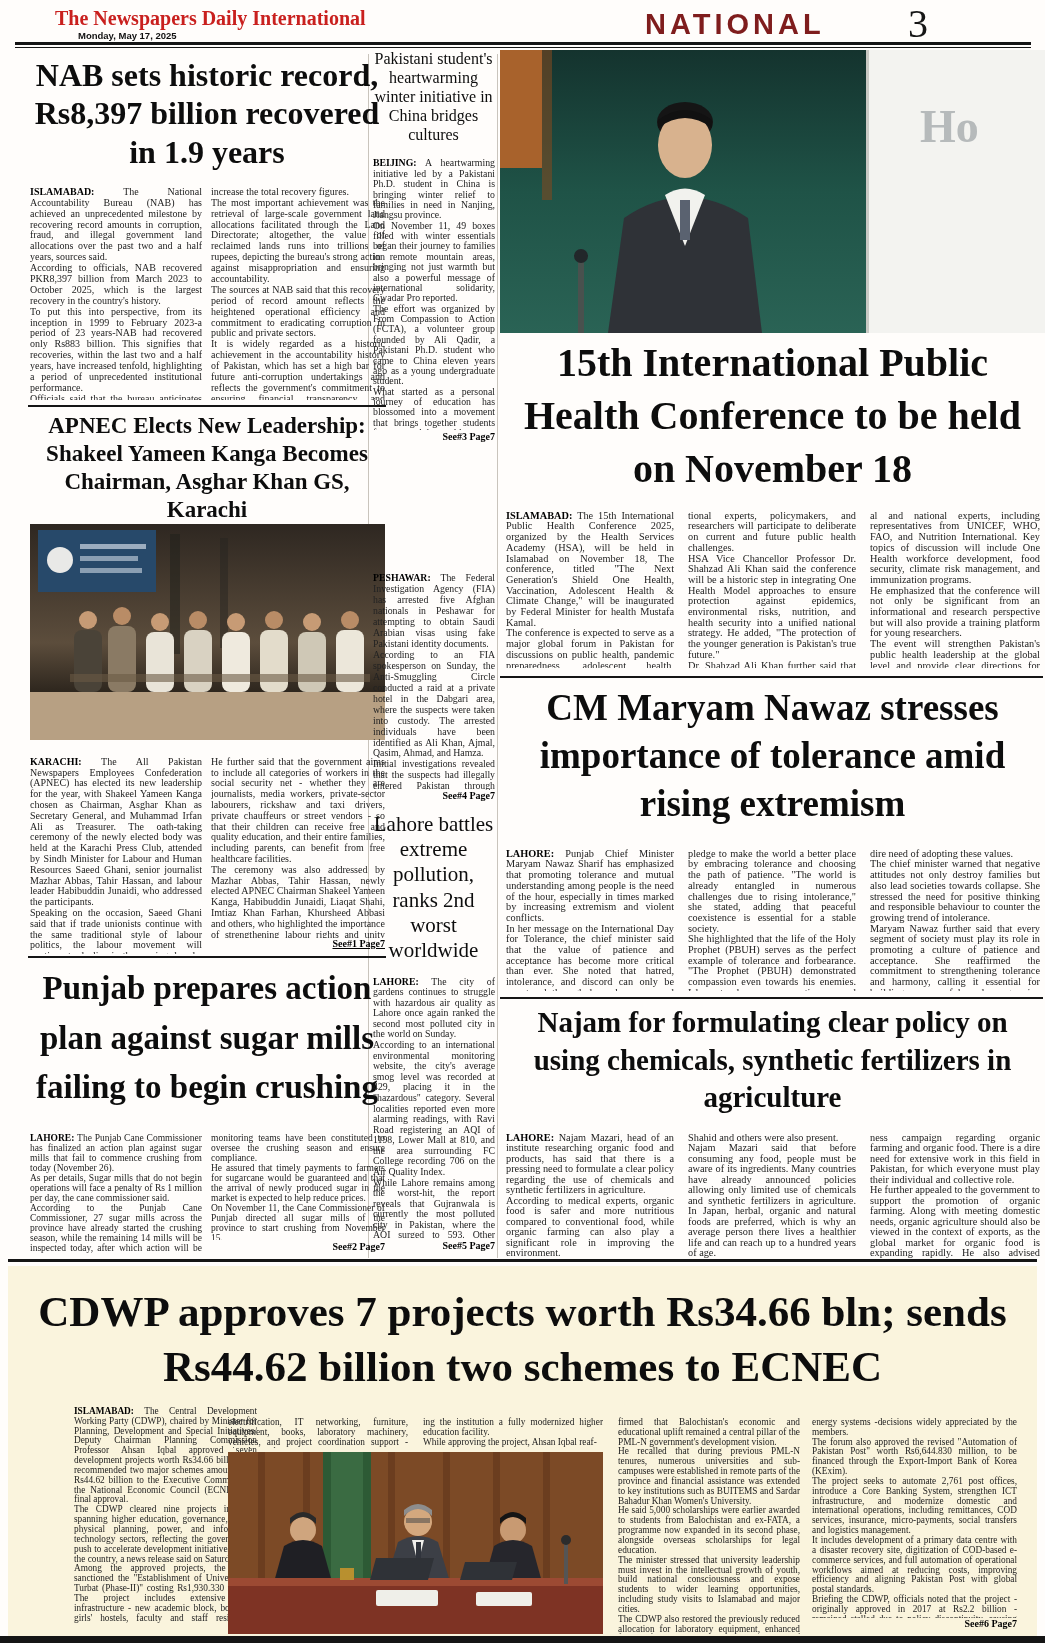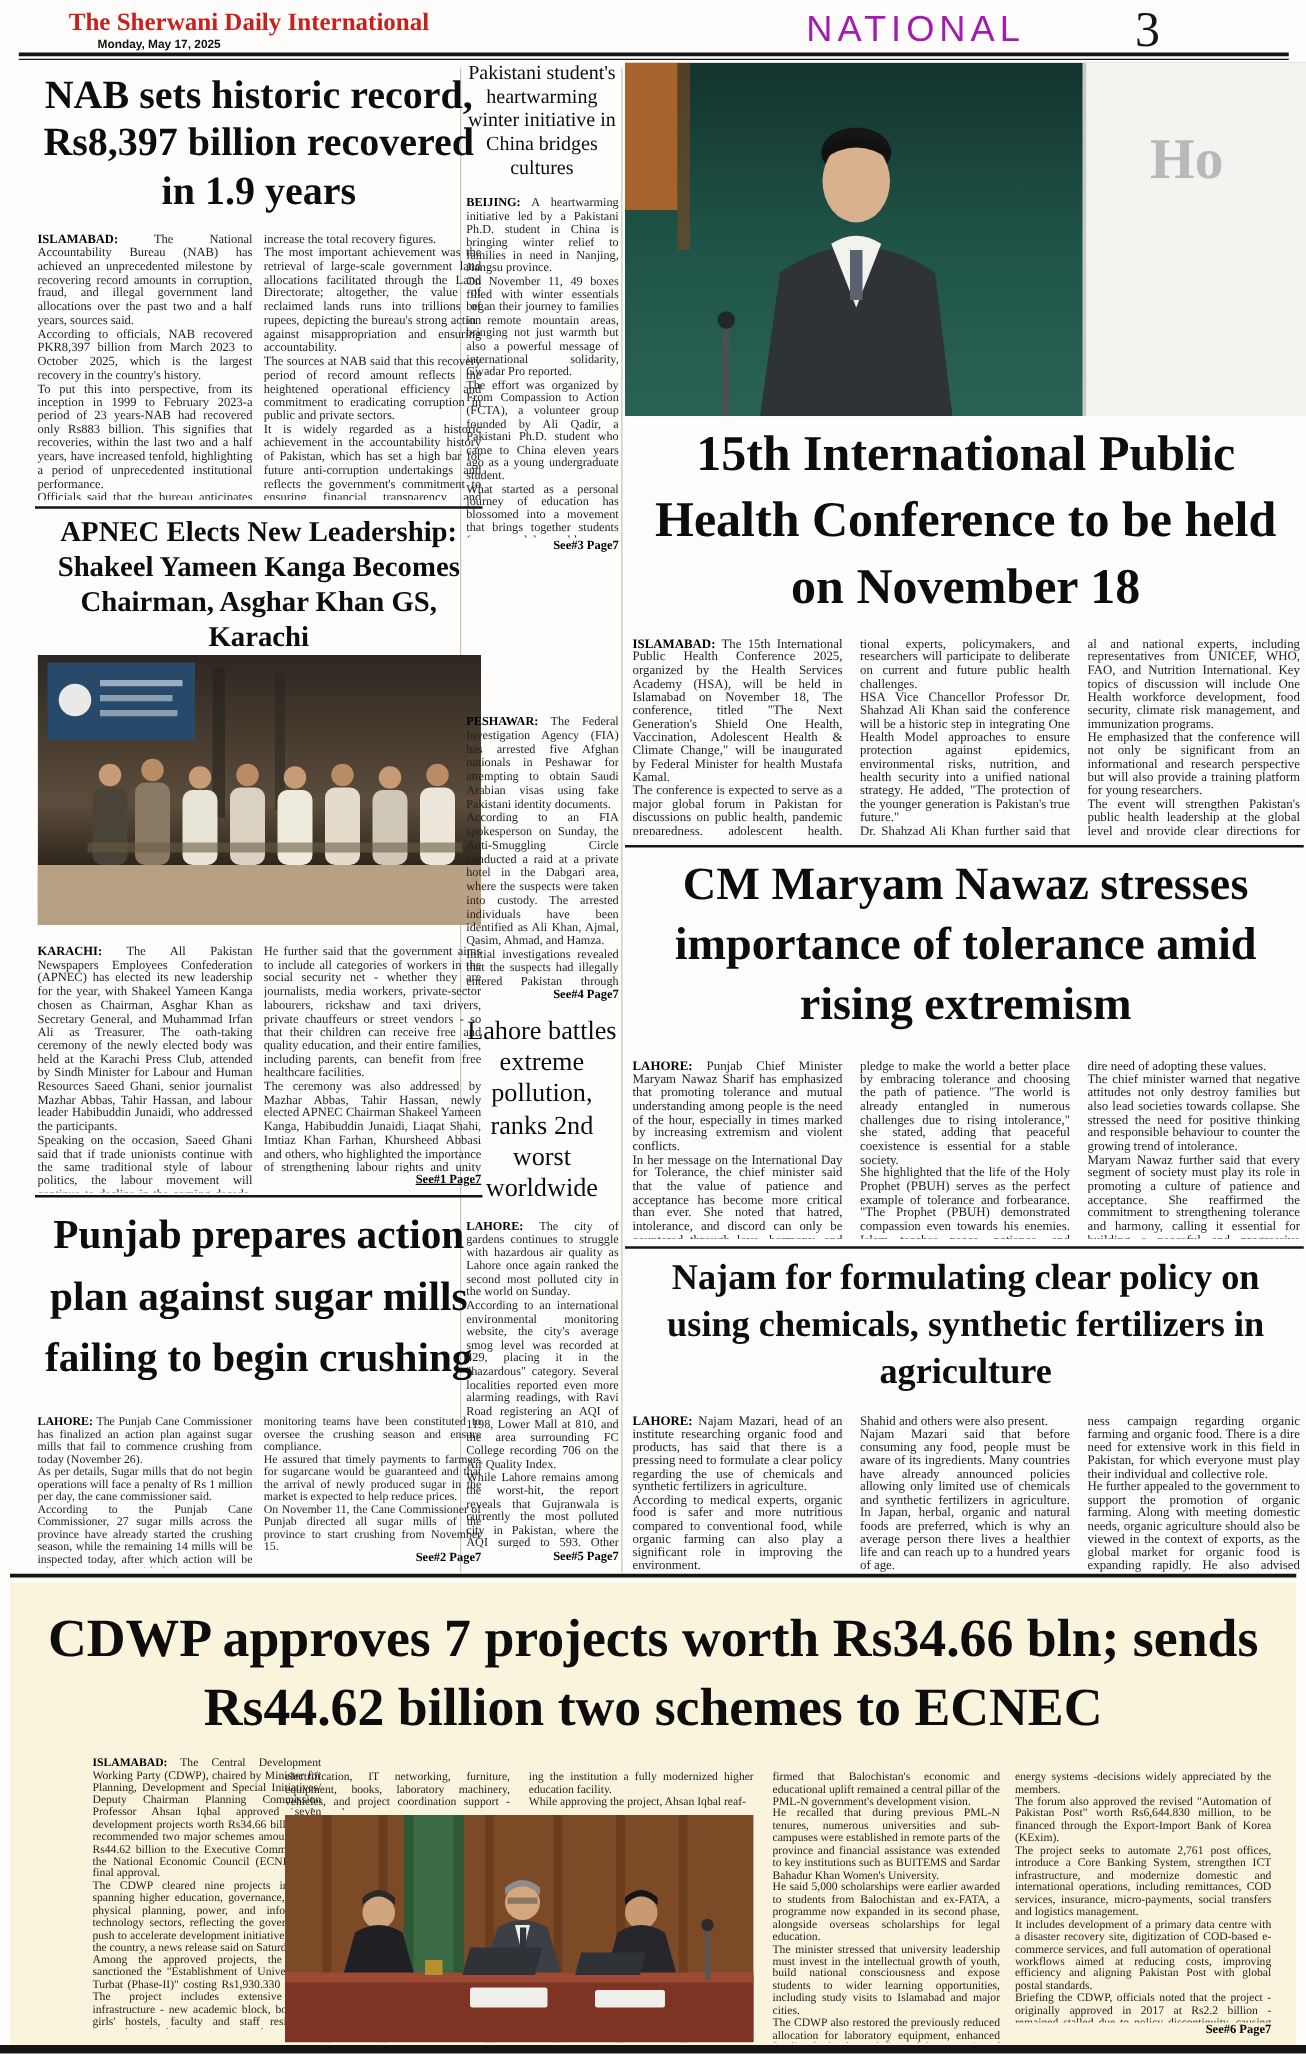--- a/index.html
+++ b/index.html
@@ -6,35 +6,35 @@
   .page{position:relative;width:1045px;height:1643px;background:#fffdfb;margin:0 auto;
         font-family:"Liberation Serif",serif;color:#1b1b1b;overflow:hidden;}
   .hl{position:absolute;font-weight:bold;text-align:center;font-family:"Liberation Serif",serif;color:#0d0d0d;}
   .bt{position:absolute;text-align:justify;white-space:pre-line;overflow:hidden;
       font-family:"Liberation Serif",serif;color:#222;}
   .dl{font-weight:bold;color:#000;}
   .see{position:absolute;font-weight:bold;text-align:right;font-size:10px;color:#000;}
   .rule{position:absolute;background:#151515;}
   .vrule{position:absolute;width:1px;background:#c9c4bc;}
   .masthead{position:absolute;font-weight:bold;color:#c9201e;font-family:"Liberation Serif",serif;}
-  .section-label{position:absolute;font-family:"Liberation Sans",sans-serif;font-weight:400;
-      letter-spacing:4px;color:#a21caf;}
+  .section-label{position:absolute;font-family:"Liberation Sans",sans-serif;font-weight:700;
+      letter-spacing:4px;color:#7f1d1d;}
   .pageno{position:absolute;font-family:"Liberation Serif",serif;color:#161616;}
   .dateline-top{position:absolute;font-weight:bold;font-size:9.5px;color:#111;
       font-family:"Liberation Sans",sans-serif;}
   .photo{position:absolute;overflow:hidden;}
   .cream{position:absolute;background:#faf4dd;}
   svg{display:block;}
 </style>
 </head>
 <body>
 
 <div class="page">
 
-  <div class="masthead" style="left:55px;top:7px;font-size:20px;width:340px;">The Sherwani Daily International</div>
+  <div class="masthead" style="left:55px;top:7px;font-size:20px;width:340px;">The Newspapers Daily International</div>
   <div class="dateline-top" style="left:78px;top:30px;">Monday, May 17, 2025</div>
   <div class="section-label" style="left:645px;top:8px;font-size:29px;">NATIONAL</div>
   <div class="pageno" style="left:908px;top:0px;font-size:40px;">3</div>
   <div class="rule" style="left:15px;top:42px;width:1016px;height:3px;"></div>
   <div class="rule" style="left:15px;top:47px;width:1016px;height:1px;"></div>
 
   <div class="vrule" style="left:368px;top:54px;height:1204px;"></div>
   <div class="vrule" style="left:497px;top:54px;height:1204px;"></div>
 
   <div class="hl" style="left:28px;top:56px;width:358px;font-size:32px;line-height:1.2;">NAB sets historic record, Rs8,397 billion recovered in 1.9 years</div>

